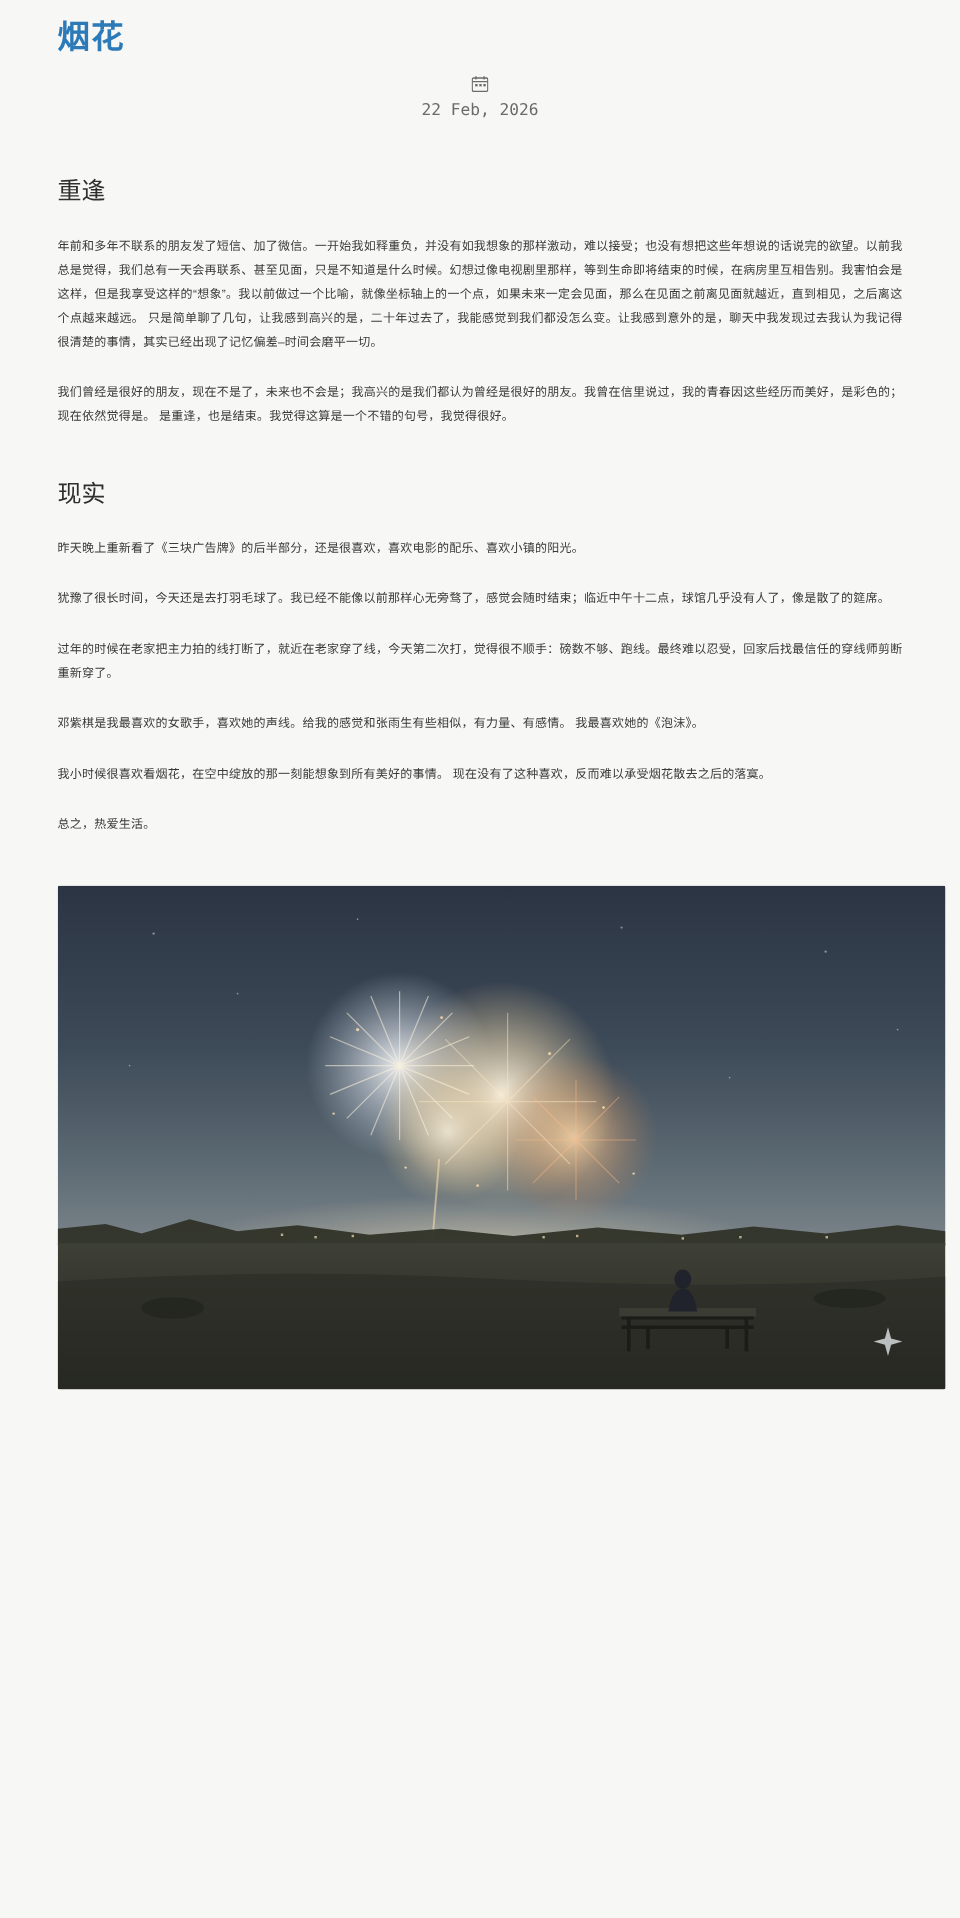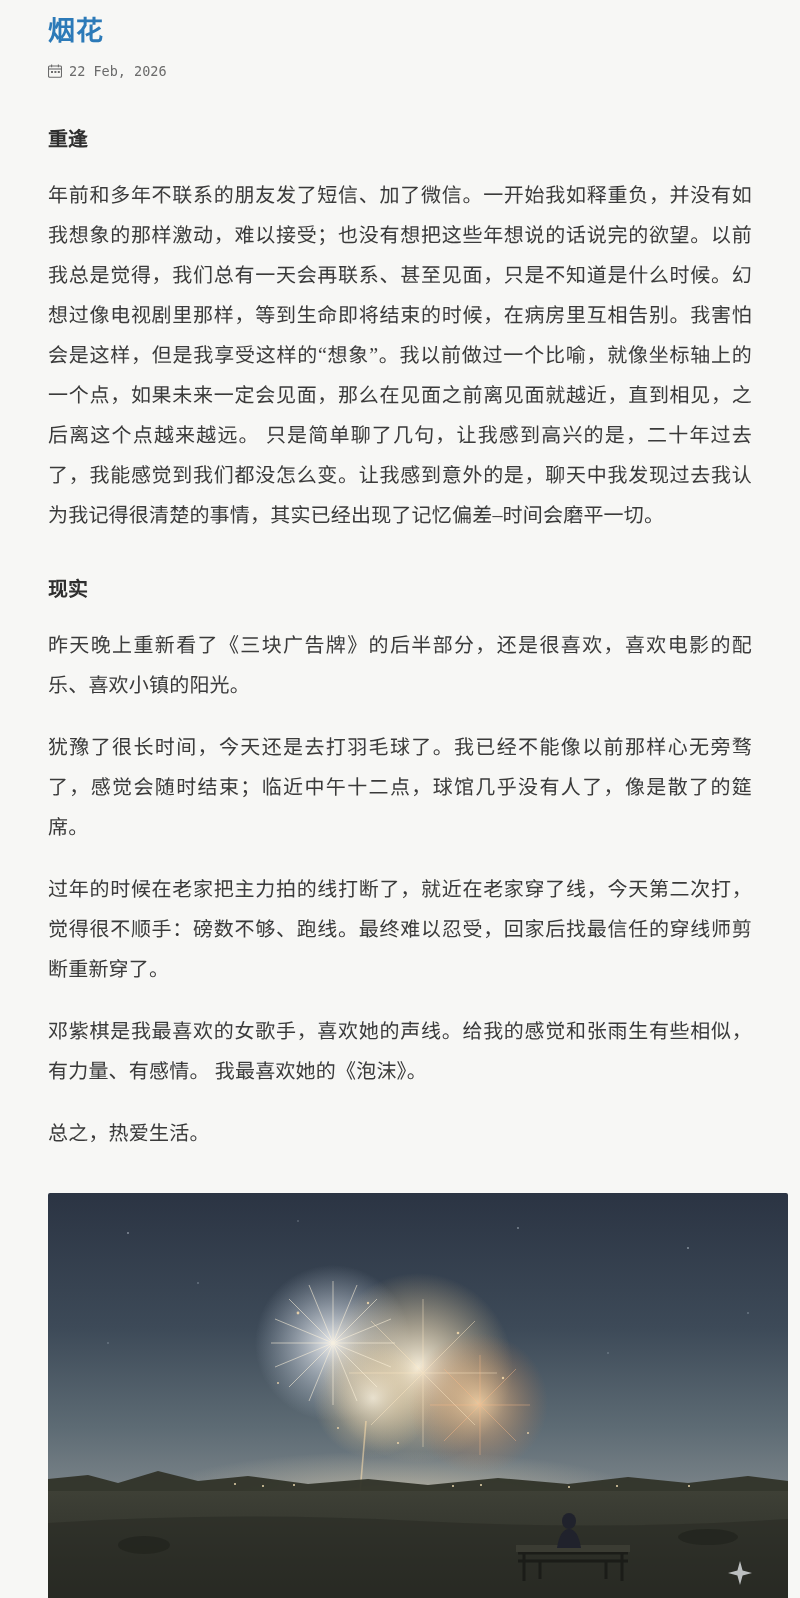--- a/index.html
+++ b/index.html
@@ -30,45 +30,45 @@
     line-height: 1.3;
   }
   .meta-row {
     display: flex;
     align-items: center;
     gap: 7px;
     margin-top: 14px;
     color: #6b6b6b;
     font-size: 13.5px;
     font-family: "DejaVu Sans Mono", "Liberation Mono", monospace;
+    flex-direction: column;
   }
   .cal-icon {
     width: 14px;
     height: 14px;
     display: inline-block;
     position: relative;
     flex: 0 0 auto;
   }
   .cal-icon svg { display: block; }
   h2.section-title {
     font-size: 20px;
-    font-weight: bold;
+    font-weight: normal;
     color: #2f2f2f;
     margin: 40px 0 0 0;
     line-height: 1.4;
   }
   h2.section-title.first { margin-top: 46px; }
   p.para {
-    font-size: 20px;
+    font-size: 10px;
     line-height: 2.0;
     color: #3a3a3a;
     margin: 22px 0 0 0;
     text-align: justify;
     letter-spacing: 0.2px;
-    font-family: Liberation Serif, serif;
   }
   .figure {
     margin: 40px 0 0 0;
     width: 740px;
     height: 420px;
     overflow: hidden;
     position: relative;
     border-radius: 2px;
   }
   .figure svg { display: block; }
@@ -98,27 +98,29 @@
         <rect x="3" y="7" width="2" height="2" fill="#6b6b6b"></rect>
         <rect x="6.4" y="7" width="2" height="2" fill="#6b6b6b"></rect>
         <rect x="9.8" y="7" width="2" height="2" fill="#6b6b6b"></rect>
       </svg>
     </span>
     <span>22 Feb, 2026</span>
   </div>
 
   <h2 class="section-title first">重逢</h2>
   <p class="para">年前和多年不联系的朋友发了短信、加了微信。一开始我如释重负，并没有如我想象的那样激动，难以接受；也没有想把这些年想说的话说完的欲望。以前我总是觉得，我们总有一天会再联系、甚至见面，只是不知道是什么时候。幻想过像电视剧里那样，等到生命即将结束的时候，在病房里互相告别。我害怕会是这样，但是我享受这样的“想象”。我以前做过一个比喻，就像坐标轴上的一个点，如果未来一定会见面，那么在见面之前离见面就越近，直到相见，之后离这个点越来越远。 只是简单聊了几句，让我感到高兴的是，二十年过去了，我能感觉到我们都没怎么变。让我感到意外的是，聊天中我发现过去我认为我记得很清楚的事情，其实已经出现了记忆偏差–时间会磨平一切。</p>
+  <p class="para">我们曾经是很好的朋友，现在不是了，未来也不会是；我高兴的是我们都认为曾经是很好的朋友。我曾在信里说过，我的青春因这些经历而美好，是彩色的；现在依然觉得是。 是重逢，也是结束。我觉得这算是一个不错的句号，我觉得很好。</p>
 
   <h2 class="section-title">现实</h2>
   <p class="para">昨天晚上重新看了《三块广告牌》的后半部分，还是很喜欢，喜欢电影的配乐、喜欢小镇的阳光。</p>
   <p class="para">犹豫了很长时间，今天还是去打羽毛球了。我已经不能像以前那样心无旁骛了，感觉会随时结束；临近中午十二点，球馆几乎没有人了，像是散了的筵席。</p>
   <p class="para">过年的时候在老家把主力拍的线打断了，就近在老家穿了线，今天第二次打，觉得很不顺手：磅数不够、跑线。最终难以忍受，回家后找最信任的穿线师剪断重新穿了。</p>
 
   <p class="para">邓紫棋是我最喜欢的女歌手，喜欢她的声线。给我的感觉和张雨生有些相似，有力量、有感情。 我最喜欢她的《泡沫》。</p>
+  <p class="para">我小时候很喜欢看烟花，在空中绽放的那一刻能想象到所有美好的事情。 现在没有了这种喜欢，反而难以承受烟花散去之后的落寞。</p>
   <p class="para">总之，热爱生活。</p>
 
   <div class="figure">
     <svg width="740" height="420" viewBox="0 0 740 420" preserveAspectRatio="xMidYMid slice">
       <defs>
         <linearGradient id="sky" x1="0" y1="0" x2="0" y2="1">
           <stop offset="0%" stop-color="#2b3443"></stop>
           <stop offset="45%" stop-color="#3d4a58"></stop>
           <stop offset="78%" stop-color="#5d6b74"></stop>
           <stop offset="100%" stop-color="#7b8489"></stop>

